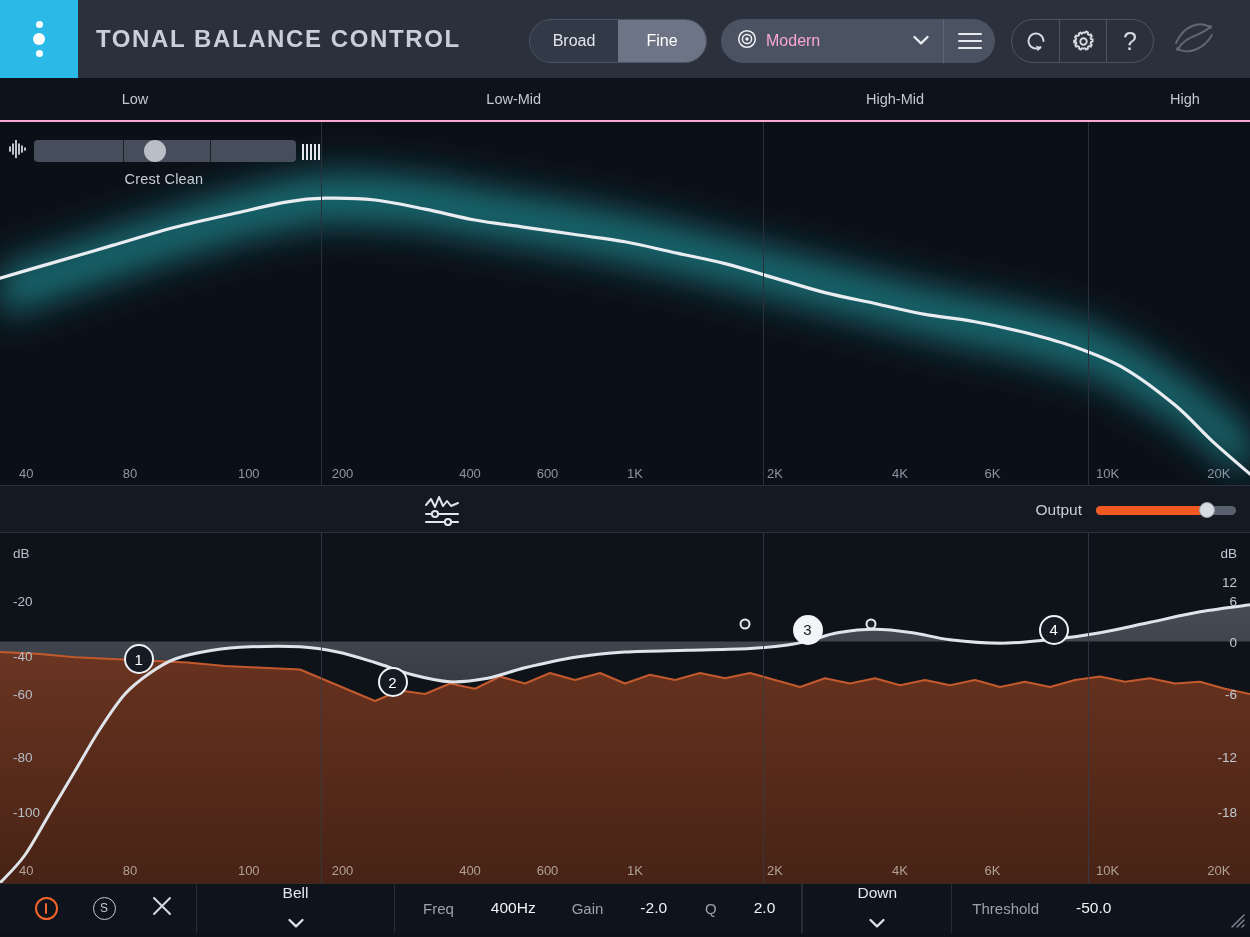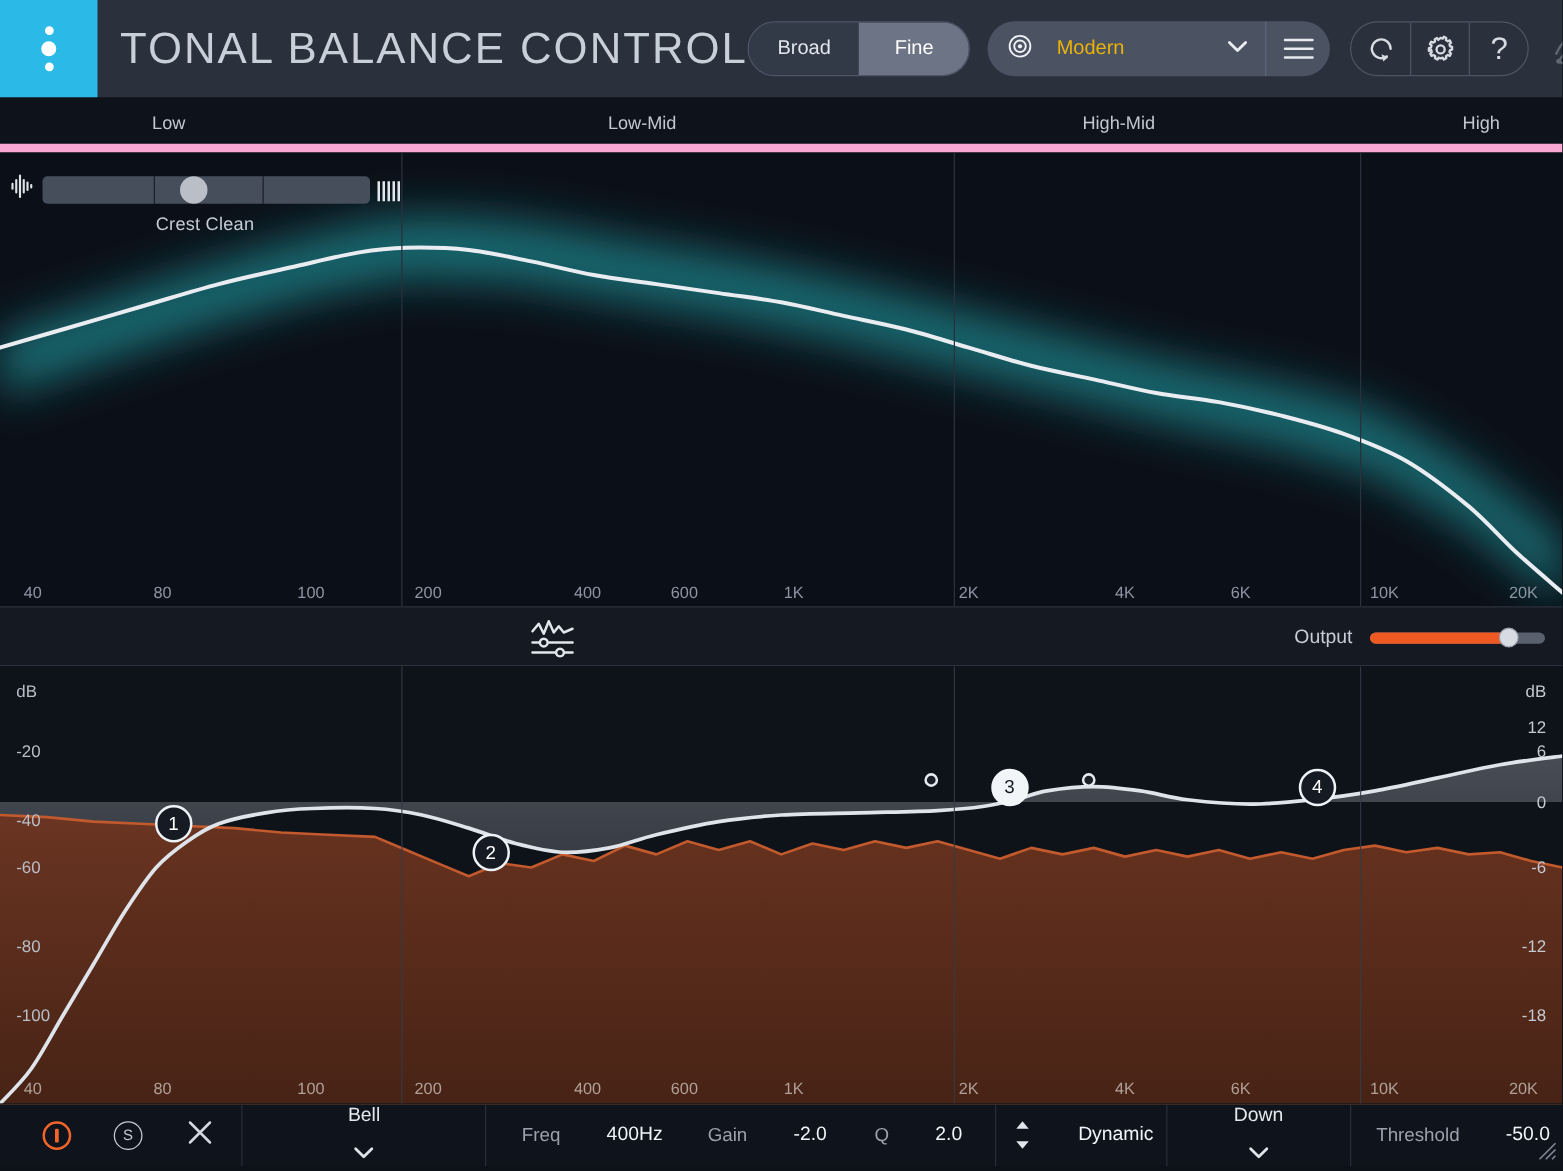--- a/index.html
+++ b/index.html
@@ -22,24 +22,24 @@
     width: 78px; height: 78px; background: #2bb9e8;
     display: flex; flex-direction: column; align-items: center; justify-content: center;
     flex: none;
   }
   .logo-dot { background: #fff; border-radius: 50%; margin: 2.5px 0; }
   .logo-dot.d1 { width: 7px; height: 7px; }
   .logo-dot.d2 { width: 12px; height: 12px; }
   .logo-dot.d3 { width: 7px; height: 7px; }
   .app-title {
     margin-left: 18px;
-    font-size: 35px; letter-spacing: 1.6px; color: #c9cfd9; font-weight: 400;
+    font-size: 24px; letter-spacing: 1.6px; color: #c9cfd9; font-weight: 700;
     white-space: nowrap;
   }
-  .hdr-right { margin-left: auto; display: flex; align-items: center; padding-right: 4px; }
+  .hdr-right { margin-left: auto; display: flex; align-items: flex-end; padding-right: 26px; }
 
   .seg-toggle {
     display: flex; height: 44px; border-radius: 22px; overflow: hidden;
     background: #3a4150; border: 1px solid #4d5566; margin-right: 14px;
   }
   .seg-btn {
     display: flex; align-items: center; justify-content: center;
     min-width: 88px; font-size: 16px; color: #e2e6ec; padding: 0 14px;
     cursor: pointer; user-select: none;
   }
@@ -47,21 +47,21 @@
   .seg-btn.active { background: #6d7485; color: #fff; }
 
   .preset-group {
     display: flex; align-items: center; height: 44px;
     background: #4b5262; border-radius: 22px; overflow: hidden; margin-right: 16px;
   }
   .preset-sel {
     display: flex; align-items: center; height: 44px; width: 222px;
     padding: 0 14px 0 16px; cursor: pointer;
   }
-  .preset-name { font-size: 16px; color: #eab308; margin-left: 19px; flex: 1; }
+  .preset-name { font-size: 16px; color: #f9a8d4; margin-left: 9px; flex: 1; }
   .preset-menu-btn {
     width: 52px; height: 44px; display: flex; align-items: center; justify-content: center;
     border-left: 1px solid #5d657a; cursor: pointer;
   }
   .hamburger span { display: block; width: 24px; height: 2.4px; background: #e6e9ee; margin: 4.4px 0; border-radius: 1px; }
 
   .icon-pill {
     display: flex; height: 44px; border: 1px solid #4c5464; border-radius: 22px;
     overflow: hidden; margin-right: 16px;
   }
@@ -69,21 +69,21 @@
     width: 47px; height: 42px; display: flex; align-items: center; justify-content: center;
     cursor: pointer;
   }
   .icon-cell + .icon-cell { border-left: 1px solid #4c5464; }
   .qmark { font-size: 25px; color: #d6dae1; line-height: 1; font-weight: 400; }
   .izo-logo { margin-right: 6px; opacity: .55; }
 
   
   .band-strip {
     position: relative; height: 44px; width: 100%;
-    background: #0e131b; border-bottom: 7px solid #f9a8d4;
+    background: #0e131b; border-bottom: 2px solid #f9a8d4;
   }
   .band-label {
     position: absolute; top: 13px; font-size: 14.5px; color: #c2c8d2; white-space: nowrap;
     transform: translateX(-50%);
   }
 
   
   .analyzer {
     position: relative; width: 100%; height: 363px; overflow: hidden;
     background: #0b1018;
@@ -467,29 +467,20 @@
     <div class="bb-field" style="padding-left:26px">
       <span class="bb-key">Gain</span>
       <span class="bb-val">-2.0</span>
     </div>
     <div class="bb-field" style="padding-left:28px">
       <span class="bb-key">Q</span>
       <span class="bb-val">2.0</span>
     </div>
     <div style="width:16px"></div>
     <div class="bb-sep"></div>
-    <div class="bb-field" style="padding-left:14px">
-      <span class="updown" style="margin-right:10px">
-        <svg width="14" height="26" viewBox="0 0 14 26">
-          <path d="M7 2 L12 8 L2 8 Z" fill="#e2e6ec"></path>
-            <path d="M7 24 L12 18 L2 18 Z" fill="#e2e6ec"></path>
-        </svg>
-      </span>
-      <span class="bb-val">Dynamic</span>
-    </div>
     <div class="bb-sep"></div>
     <div class="bb-select" style="width:148px">
       <span class="lbl" style="flex:1">Down</span>
       <span>
         <svg width="16" height="11" viewBox="0 0 16 11">
             <path d="M1.5 2 L8 8.4 L14.5 2" fill="none" stroke="#dfe3ea" stroke-width="2.2" stroke-linecap="round" stroke-linejoin="round"></path>
           </svg>
       </span>
     </div>
     <div class="bb-sep"></div>

